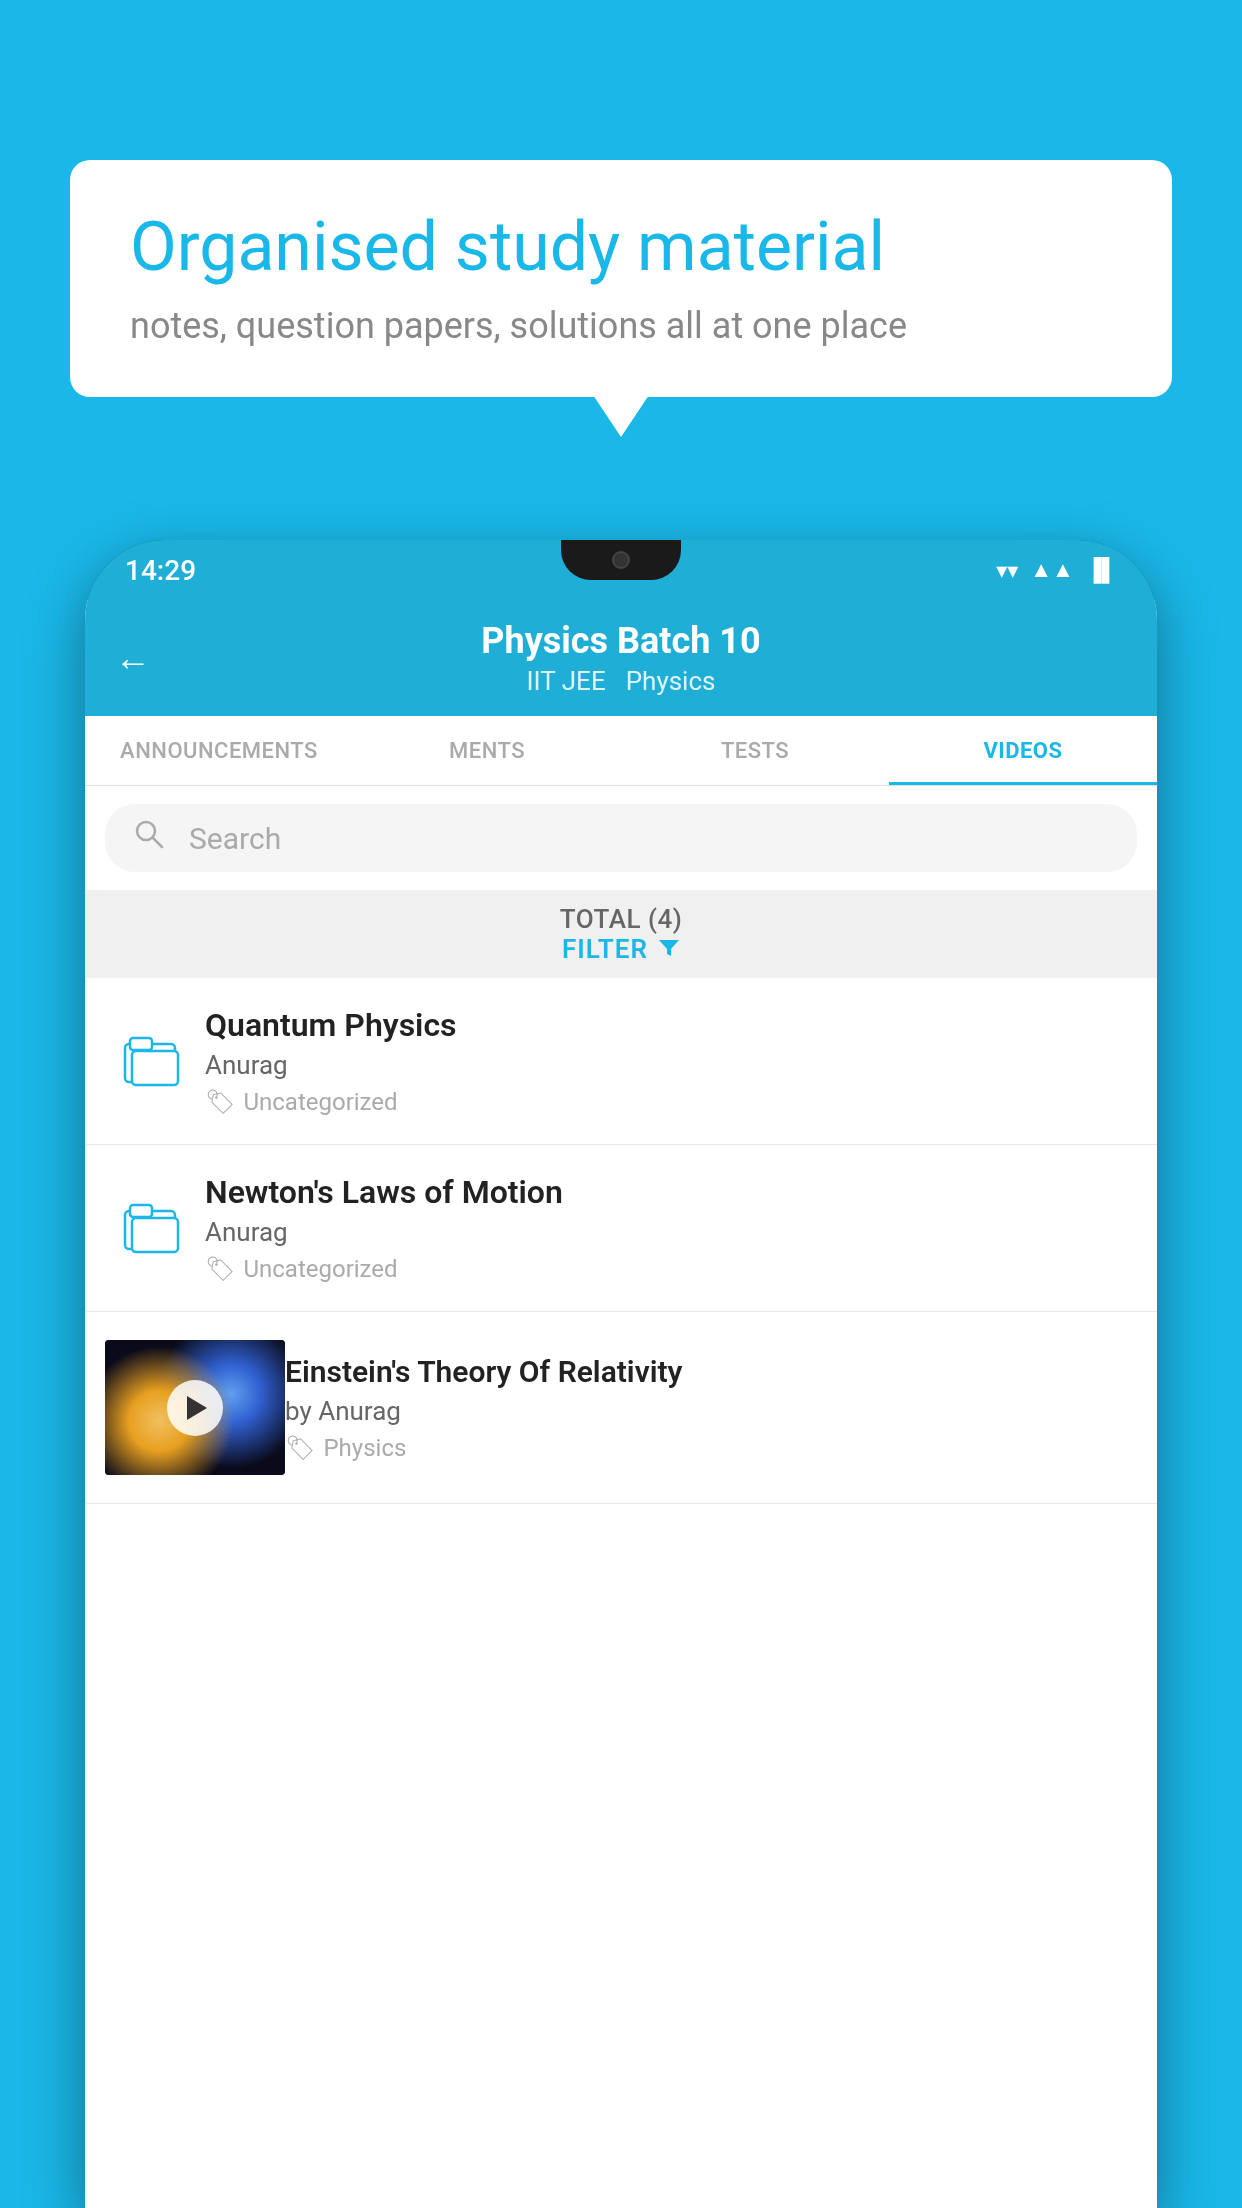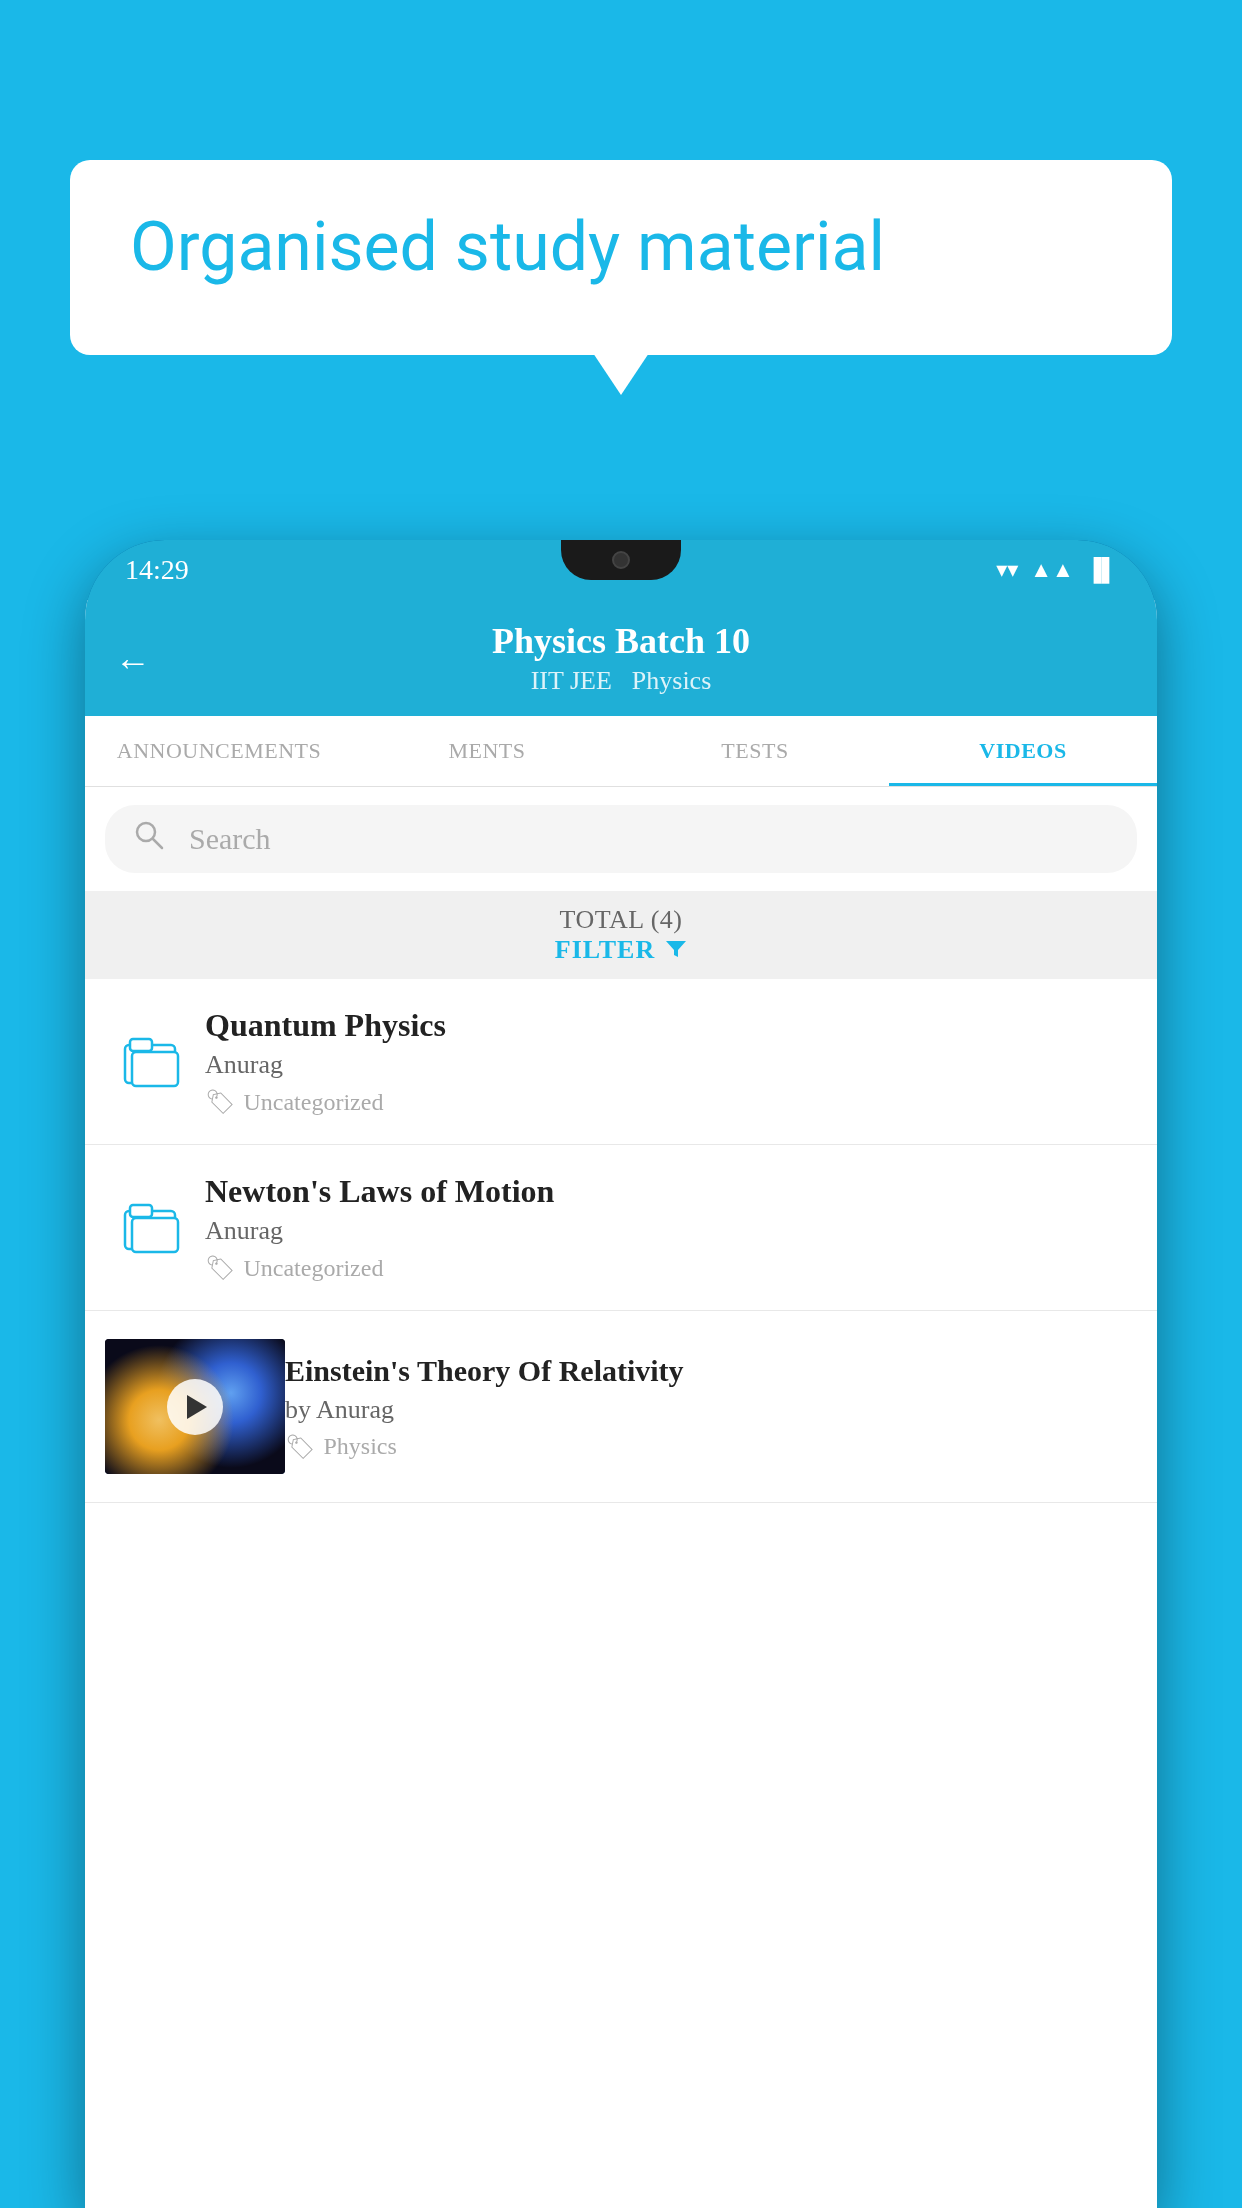--- a/index.html
+++ b/index.html
@@ -61,21 +61,20 @@
       position: absolute;
       top: 540px;
       left: 85px;
       right: 85px;
       bottom: 0;
       background: #0369a1;
       border-radius: 80px 80px 0 0;
       padding: 0;
       overflow: hidden;
       box-shadow: 0 20px 60px rgba(0,0,0,0.4);
-      font-family: Liberation Serif, serif;
     }
 
     
     .status-bar {
       background: #1fafd6;
       height: 60px;
       display: flex;
       align-items: center;
       justify-content: space-between;
       padding: 0 40px;
@@ -370,20 +369,21 @@
       color: #aaa;
       font-size: 24px;
     }
   </style>
 </head>
 <body>
 
 <div class="speech-bubble-container">
   <div class="speech-bubble">
     <h1>Organised study material</h1>
+    <p>notes, question papers, solutions all at one place</p>
   </div>
 </div>
 
 <div class="phone-frame">
 
   <div class="status-bar">
     <span class="time">14:29</span>
     <div class="notch">
       <div class="notch-camera"></div>
     </div>

